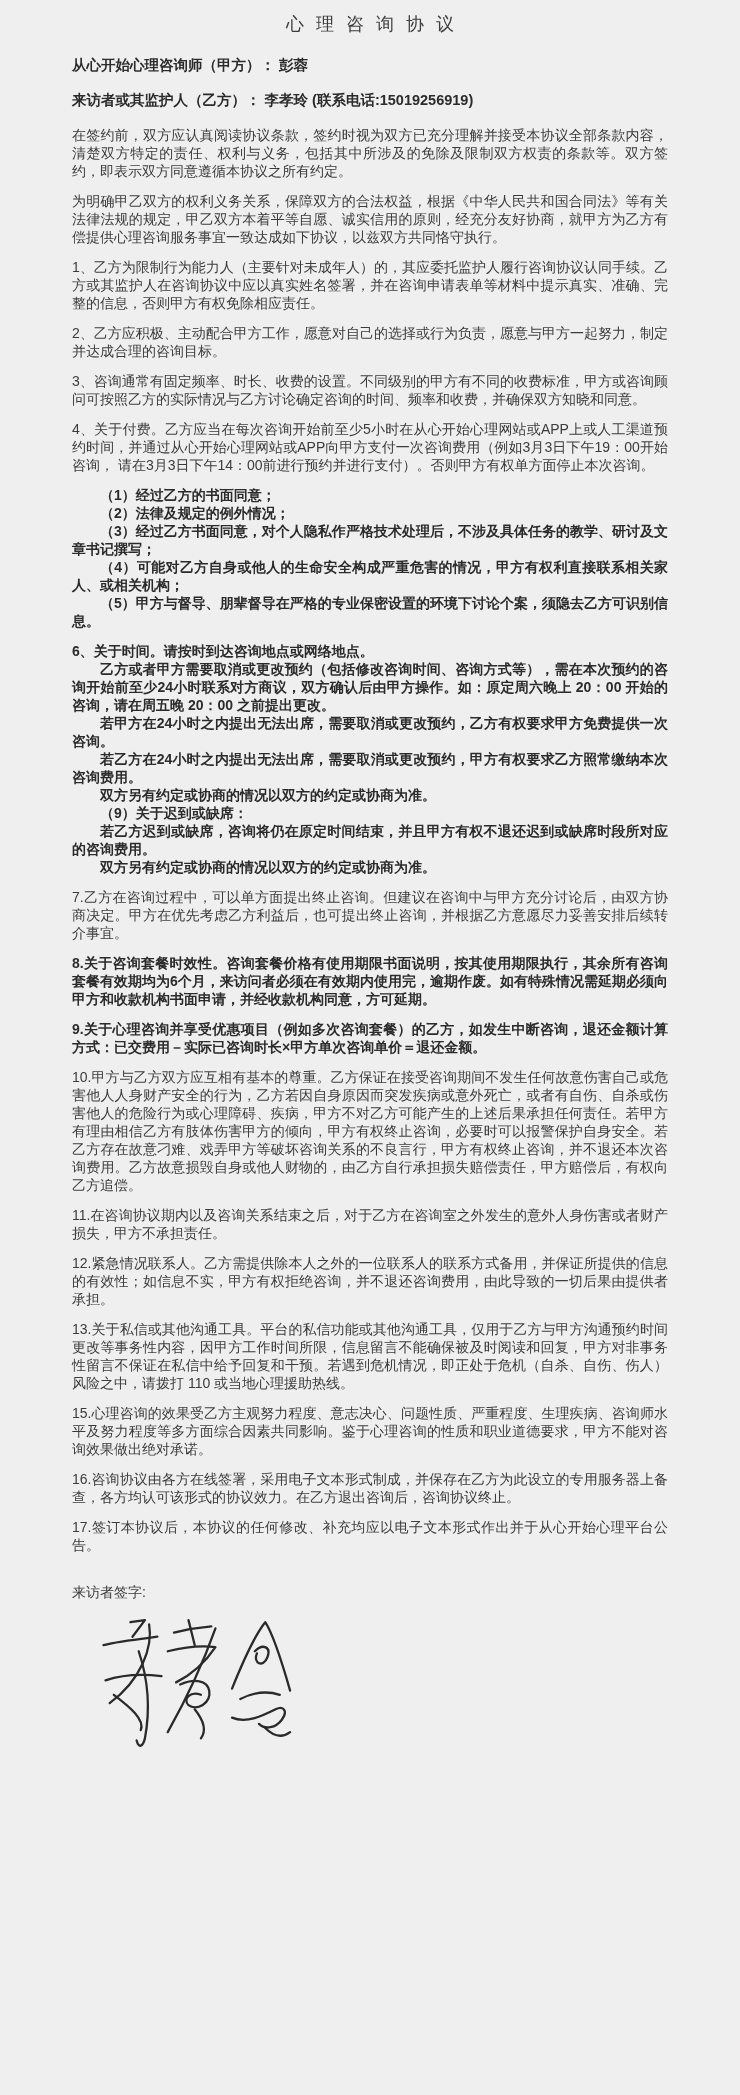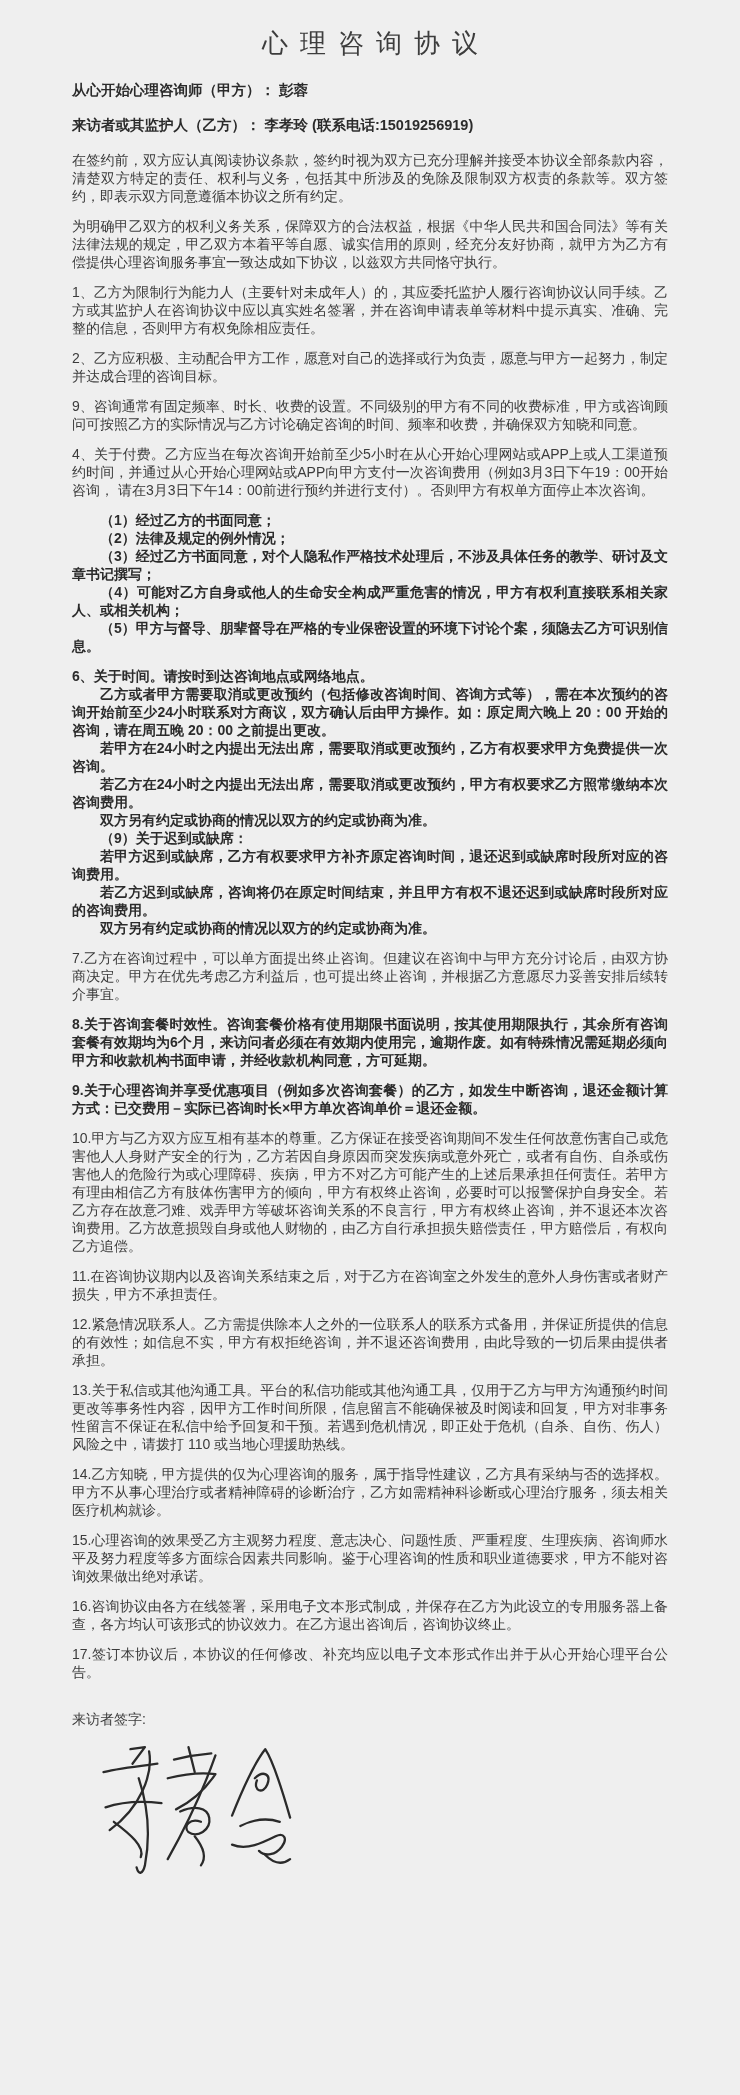--- a/index.html
+++ b/index.html
@@ -5,26 +5,26 @@
   html,body { margin:0; padding:0; }
   body {
     width:740px;
     min-height:2095px;
     background:#efefef;
     color:#3b3b3b;
     font-family:"Liberation Sans", sans-serif;
   }
   .doc { padding:10px 72px 28px 72px; }
   .title {
-    font-size:26px;
+    font-size:18px;
     font-weight:400;
     color:#3d3d3d;
     text-align:center;
     letter-spacing:12px;
-    margin:16px 0 20px 12px;
+    margin:2px 0 20px 12px;
   }
   .party {
     font-weight:bold;
     color:#2b2b2b;
     font-size:14.5px;
     margin:16px 0;
   }
   .para {
     font-size:14px;
     line-height:18px;
@@ -46,47 +46,45 @@
   <h1 class="title">心理咨询协议</h1>
 
   <p class="party">从心开始心理咨询师（甲方）： 彭蓉</p>
   <p class="party">来访者或其监护人（乙方）： 李孝玲 (联系电话:15019256919)</p>
 
   <p class="para">在签约前，双方应认真阅读协议条款，签约时视为双方已充分理解并接受本协议全部条款内容，清楚双方特定的责任、权利与义务，包括其中所涉及的免除及限制双方权责的条款等。双方签约，即表示双方同意遵循本协议之所有约定。</p>
   <p class="para">为明确甲乙双方的权利义务关系，保障双方的合法权益，根据《中华人民共和国合同法》等有关法律法规的规定，甲乙双方本着平等自愿、诚实信用的原则，经充分友好协商，就甲方为乙方有偿提供心理咨询服务事宜一致达成如下协议，以兹双方共同恪守执行。</p>
 
   <p class="para">1、乙方为限制行为能力人（主要针对未成年人）的，其应委托监护人履行咨询协议认同手续。乙方或其监护人在咨询协议中应以真实姓名签署，并在咨询申请表单等材料中提示真实、准确、完整的信息，否则甲方有权免除相应责任。</p>
   <p class="para">2、乙方应积极、主动配合甲方工作，愿意对自己的选择或行为负责，愿意与甲方一起努力，制定并达成合理的咨询目标。</p>
-  <p class="para">9、咨询通常有固定频率、时长、收费的设置。不同级别的甲方有不同的收费标准，甲方或咨询顾问可按照乙方的实际情况与乙方讨论确定咨询的时间、频率和收费，并确保双方知晓和同意。</p>
+  <p class="para">3、咨询通常有固定频率、时长、收费的设置。不同级别的甲方有不同的收费标准，甲方或咨询顾问可按照乙方的实际情况与乙方讨论确定咨询的时间、频率和收费，并确保双方知晓和同意。</p>
   <p class="para">4、关于付费。乙方应当在每次咨询开始前至少5小时在从心开始心理网站或APP上或人工渠道预约时间，并通过从心开始心理网站或APP向甲方支付一次咨询费用（例如3月3日下午19：00开始咨询， 请在3月3日下午14：00前进行预约并进行支付）。否则甲方有权单方面停止本次咨询。</p>
 
   <p class="para b sub">（1）经过乙方的书面同意；</p>
   <p class="para b sub">（2）法律及规定的例外情况；</p>
   <p class="para b sub">（3）经过乙方书面同意，对个人隐私作严格技术处理后，不涉及具体任务的教学、研讨及文章书记撰写；</p>
   <p class="para b sub">（4）可能对乙方自身或他人的生命安全构成严重危害的情况，甲方有权利直接联系相关家人、或相关机构；</p>
   <p class="para b sub">（5）甲方与督导、朋辈督导在严格的专业保密设置的环境下讨论个案，须隐去乙方可识别信息。</p>
 
   <p class="para b tight">6、关于时间。请按时到达咨询地点或网络地点。</p>
   <p class="para b sub">乙方或者甲方需要取消或更改预约（包括修改咨询时间、咨询方式等），需在本次预约的咨询开始前至少24小时联系对方商议，双方确认后由甲方操作。如：原定周六晚上 20：00 开始的咨询，请在周五晚 20：00 之前提出更改。</p>
   <p class="para b sub">若甲方在24小时之内提出无法出席，需要取消或更改预约，乙方有权要求甲方免费提供一次咨询。</p>
   <p class="para b sub">若乙方在24小时之内提出无法出席，需要取消或更改预约，甲方有权要求乙方照常缴纳本次咨询费用。</p>
   <p class="para b sub">双方另有约定或协商的情况以双方的约定或协商为准。</p>
   <p class="para b sub">（9）关于迟到或缺席：</p>
-  <p class="para b sub">若甲方迟到或缺席，乙方有权要求甲方补齐原定咨询时间，退还迟到或缺席时段所对应的咨询费用。</p>
   <p class="para b sub">若乙方迟到或缺席，咨询将仍在原定时间结束，并且甲方有权不退还迟到或缺席时段所对应的咨询费用。</p>
   <p class="para b sub">双方另有约定或协商的情况以双方的约定或协商为准。</p>
 
   <p class="para">7.乙方在咨询过程中，可以单方面提出终止咨询。但建议在咨询中与甲方充分讨论后，由双方协商决定。甲方在优先考虑乙方利益后，也可提出终止咨询，并根据乙方意愿尽力妥善安排后续转介事宜。</p>
   <p class="para b">8.关于咨询套餐时效性。咨询套餐价格有使用期限书面说明，按其使用期限执行，其余所有咨询套餐有效期均为6个月，来访问者必须在有效期内使用完，逾期作废。如有特殊情况需延期必须向甲方和收款机构书面申请，并经收款机构同意，方可延期。</p>
   <p class="para b">9.关于心理咨询并享受优惠项目（例如多次咨询套餐）的乙方，如发生中断咨询，退还金额计算方式：已交费用－实际已咨询时长×甲方单次咨询单价＝退还金额。</p>
   <p class="para">10.甲方与乙方双方应互相有基本的尊重。乙方保证在接受咨询期间不发生任何故意伤害自己或危害他人人身财产安全的行为，乙方若因自身原因而突发疾病或意外死亡，或者有自伤、自杀或伤害他人的危险行为或心理障碍、疾病，甲方不对乙方可能产生的上述后果承担任何责任。若甲方有理由相信乙方有肢体伤害甲方的倾向，甲方有权终止咨询，必要时可以报警保护自身安全。若乙方存在故意刁难、戏弄甲方等破坏咨询关系的不良言行，甲方有权终止咨询，并不退还本次咨询费用。乙方故意损毁自身或他人财物的，由乙方自行承担损失赔偿责任，甲方赔偿后，有权向乙方追偿。</p>
   <p class="para">11.在咨询协议期内以及咨询关系结束之后，对于乙方在咨询室之外发生的意外人身伤害或者财产损失，甲方不承担责任。</p>
   <p class="para">12.紧急情况联系人。乙方需提供除本人之外的一位联系人的联系方式备用，并保证所提供的信息的有效性；如信息不实，甲方有权拒绝咨询，并不退还咨询费用，由此导致的一切后果由提供者承担。</p>
   <p class="para">13.关于私信或其他沟通工具。平台的私信功能或其他沟通工具，仅用于乙方与甲方沟通预约时间更改等事务性内容，因甲方工作时间所限，信息留言不能确保被及时阅读和回复，甲方对非事务性留言不保证在私信中给予回复和干预。若遇到危机情况，即正处于危机（自杀、自伤、伤人）风险之中，请拨打 110 或当地心理援助热线。</p>
-  <p class="para">14.乙方知晓，甲方提供的仅为心理咨询的服务，属于指导性建议，乙方具有采纳与否的选择权。甲方不从事心理治疗或者精神障碍的诊断治疗，乙方如需精神科诊断或心理治疗服务，须去相关医疗机构就诊。</p>
   <p class="para">15.心理咨询的效果受乙方主观努力程度、意志决心、问题性质、严重程度、生理疾病、咨询师水平及努力程度等多方面综合因素共同影响。鉴于心理咨询的性质和职业道德要求，甲方不能对咨询效果做出绝对承诺。</p>
   <p class="para">16.咨询协议由各方在线签署，采用电子文本形式制成，并保存在乙方为此设立的专用服务器上备查，各方均认可该形式的协议效力。在乙方退出咨询后，咨询协议终止。</p>
   <p class="para">17.签订本协议后，本协议的任何修改、补充均应以电子文本形式作出并于从心开始心理平台公告。</p>
 
   <p class="sig-label">来访者签字:</p>
 
   <div class="sig-wrap">
     <svg width="210" height="140" viewBox="0 0 200 135" xmlns="http://www.w3.org/2000/svg" fill="none" stroke="#2a2a2a" stroke-width="2.2" stroke-linecap="round" stroke-linejoin="round">
       <path d="M4,28 C20,24 40,22 56,20"></path>
       <path d="M30,6 L44,4 L32,20"></path>

